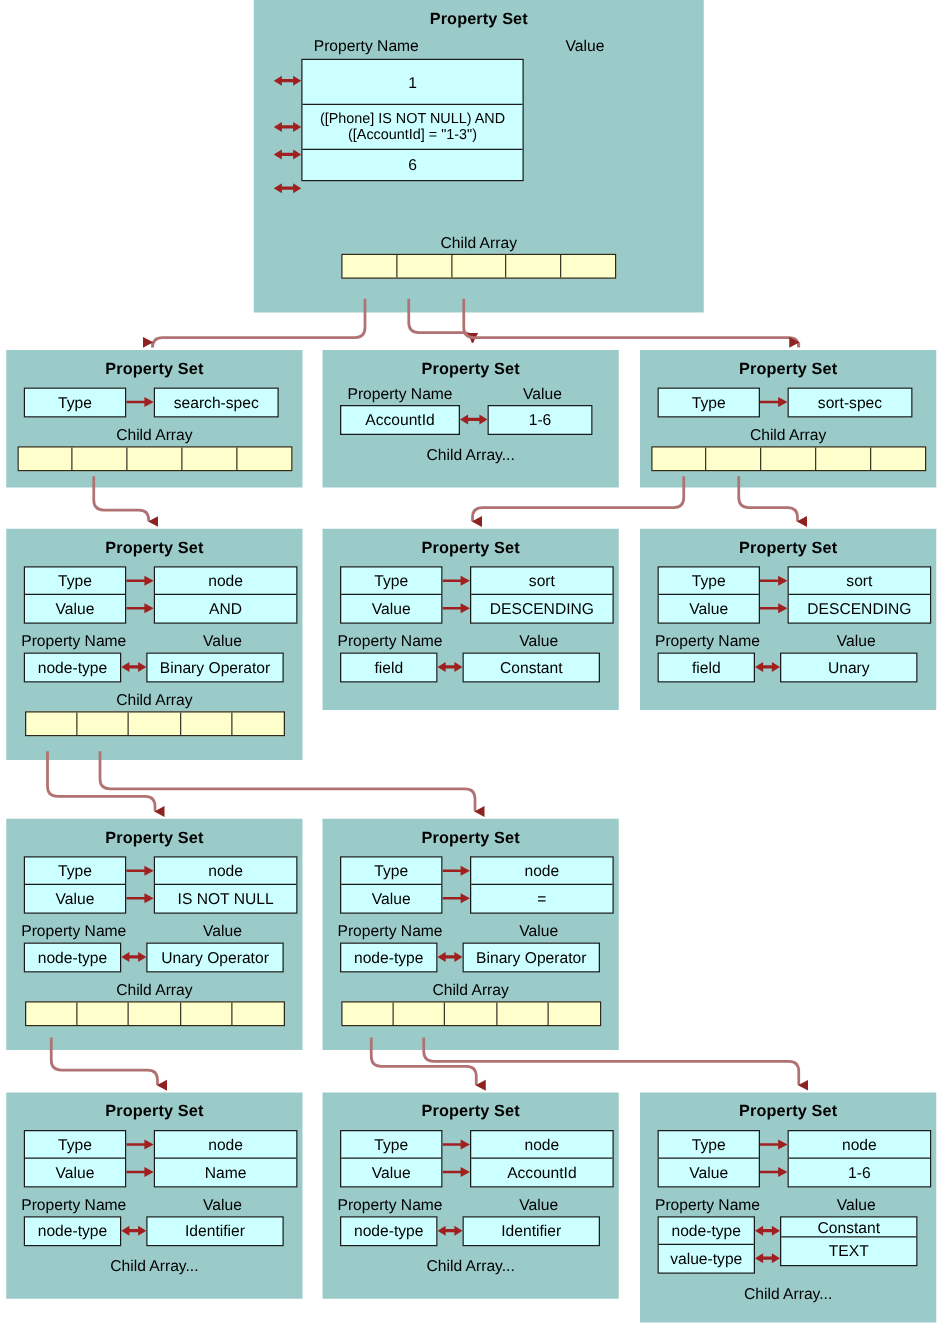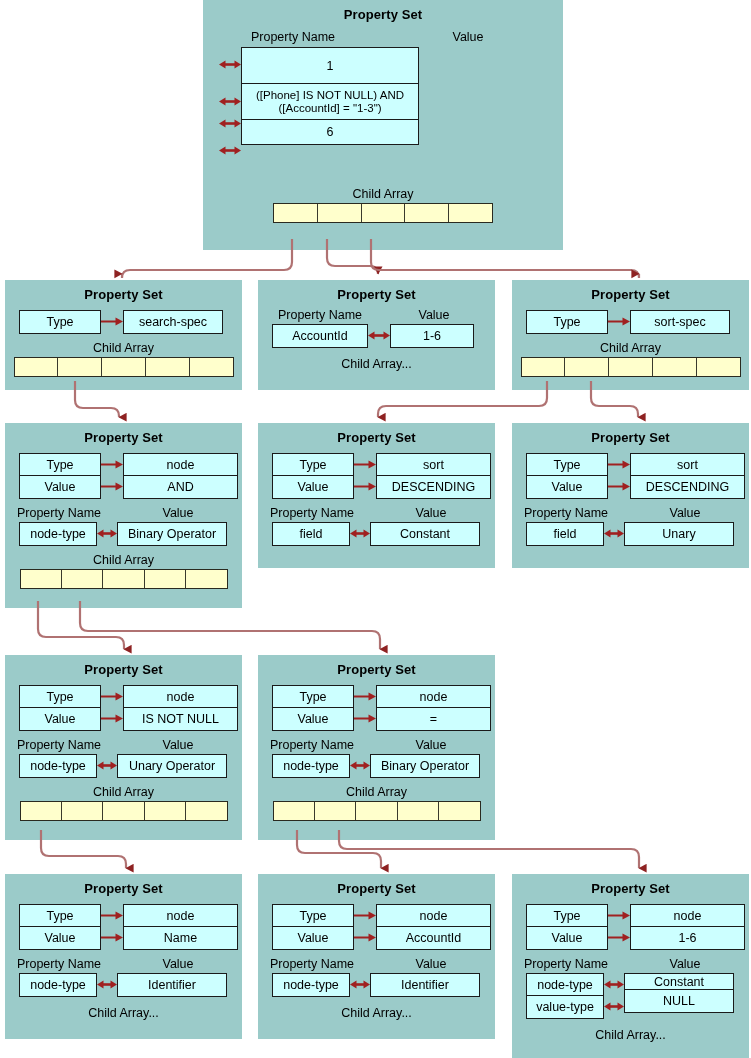--- a/index.html
+++ b/index.html
@@ -650,21 +650,21 @@
         <div class="arrow-h" style="left:0;top:28px;width:20px;">
           <svg width="20" height="11" viewBox="0 0 20 11">
               <path d="M6 5.5 H14" stroke="#a02020" stroke-width="2.6" fill="none"></path>
               <path d="M0 5.5 L6.5 1.5 L6.5 9.5 Z" fill="#a02020"></path>
               <path d="M20 5.5 L13.5 1.5 L13.5 9.5 Z" fill="#a02020"></path>
             </svg>
         </div>
       </div>
       <div class="colbox" style="width:110px;">
         <div class="cell" style="height:16px;text-align:right;">Constant</div>
-        <div class="cell" style="height:22px;">NULL</div>
+        <div class="cell" style="height:22px;">TEXT</div>
       </div>
     </div>
     <div class="ca-label" style="margin-top:9px;">Child Array...</div>
   </div>
 
   <svg class="wires" viewBox="0 0 751 1058">
     <defs>
       <marker id="ah" markerWidth="10" markerHeight="10" refX="4.5" refY="7.6" orient="auto" markerUnits="userSpaceOnUse">
         <path d="M0.3 0 L9 0 L4.65 8.2 Z" fill="#8e2222"></path>
       </marker>

